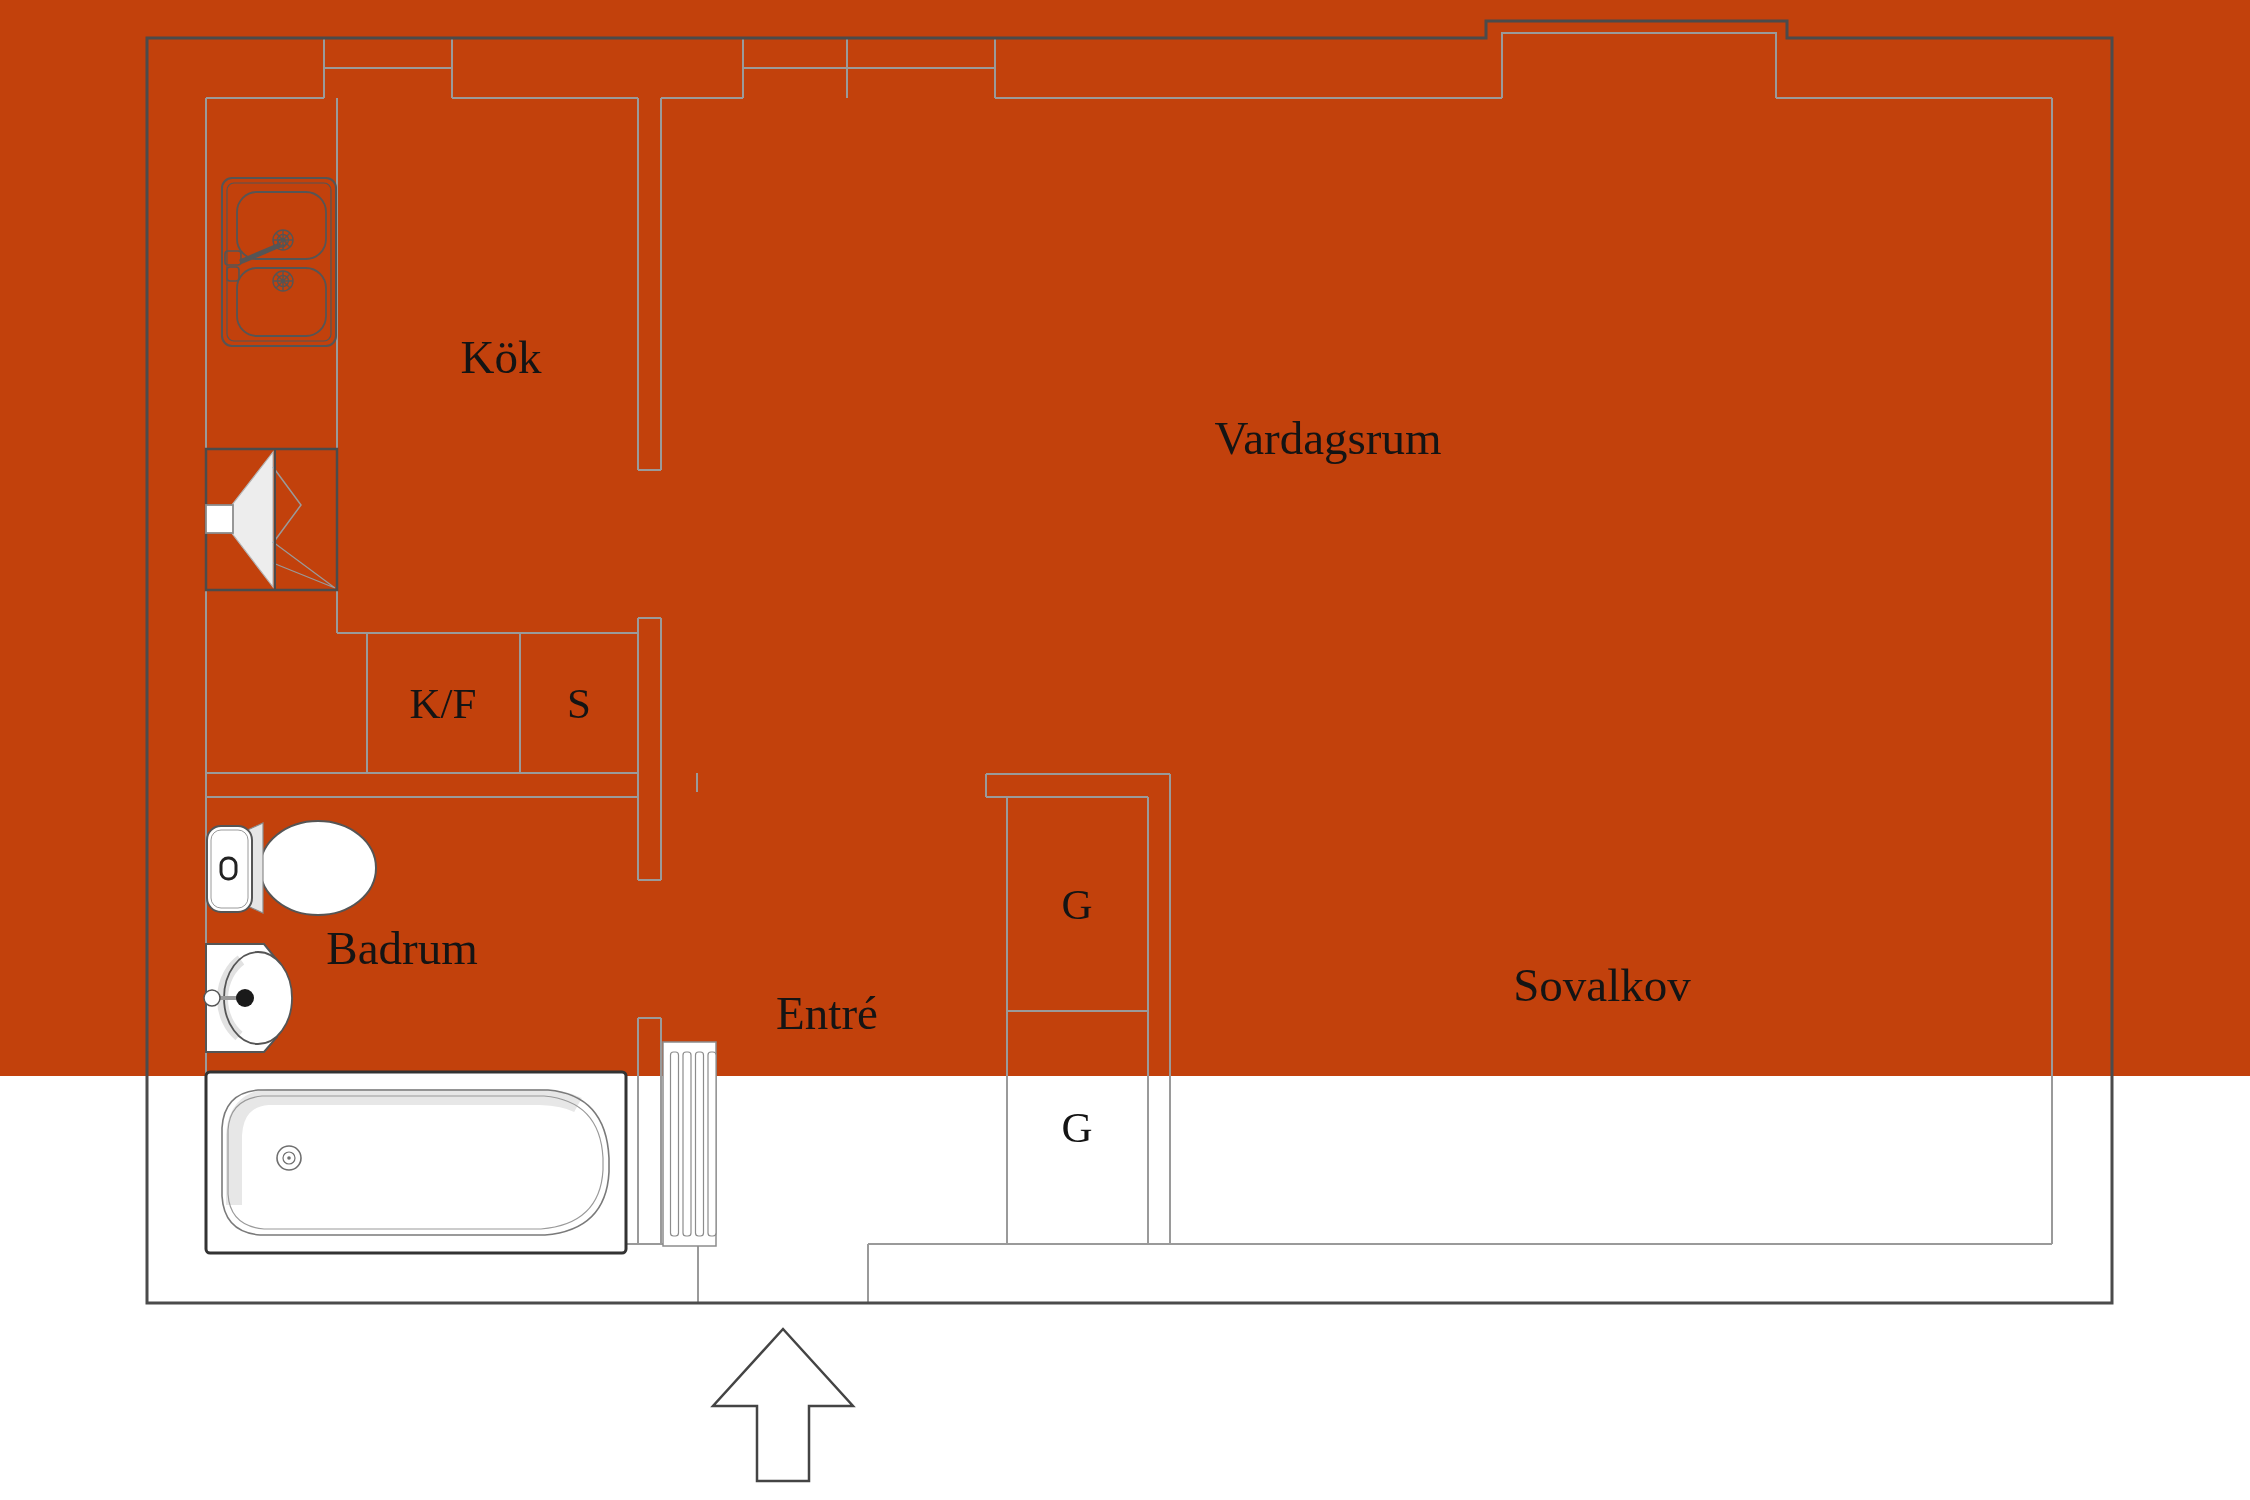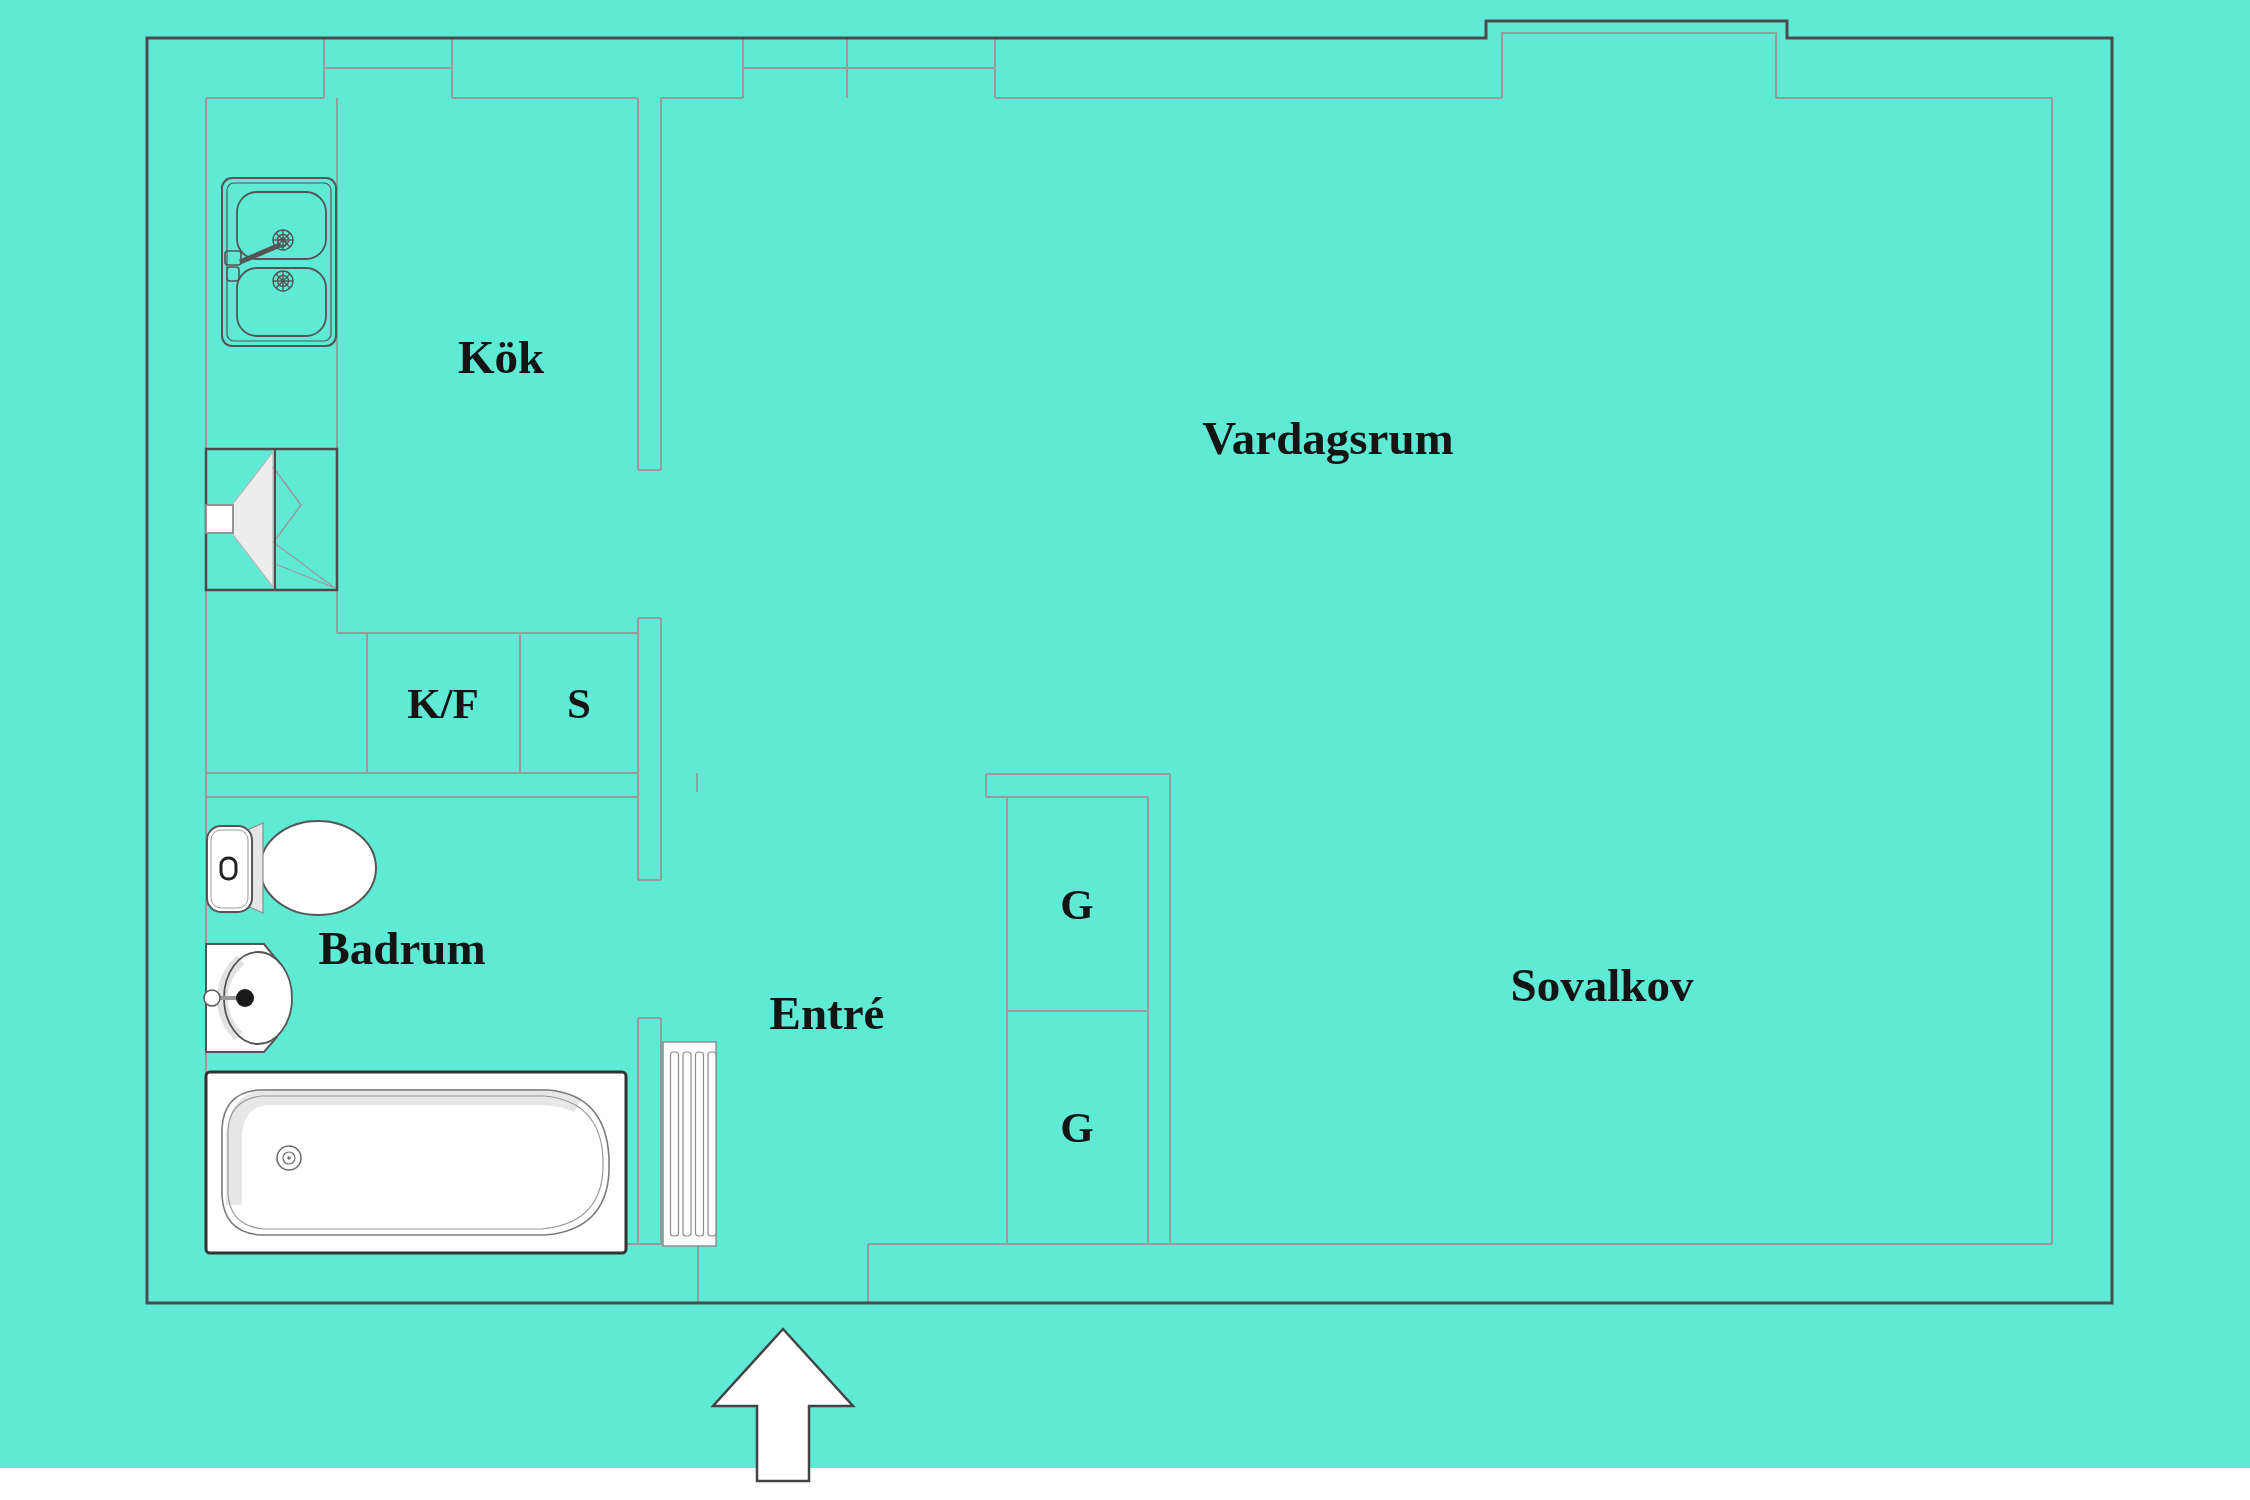--- a/index.html
+++ b/index.html
@@ -1,17 +1,17 @@
 <!DOCTYPE html>
 <html><head>
 <meta charset="utf-8">
 <style>
   html,body{margin:0;padding:0;background:#ffffff;}
   body{width:2250px;height:1500px;overflow:hidden;}
-  #plan-wrap{position:relative;width:2250px;height:1468px;background:#5eead4;font-weight:bold;}
+  #plan-wrap{position:relative;width:2250px;height:1076px;background:#c2410c;}
   svg{display:block;}
   text{
     font-family:"Liberation Serif","DejaVu Serif",serif;
     fill:#141414;
   }
   .room-label{font-size:47px;}
   .unit-label{font-size:43px;}
 </style>
 </head>
 <body>

